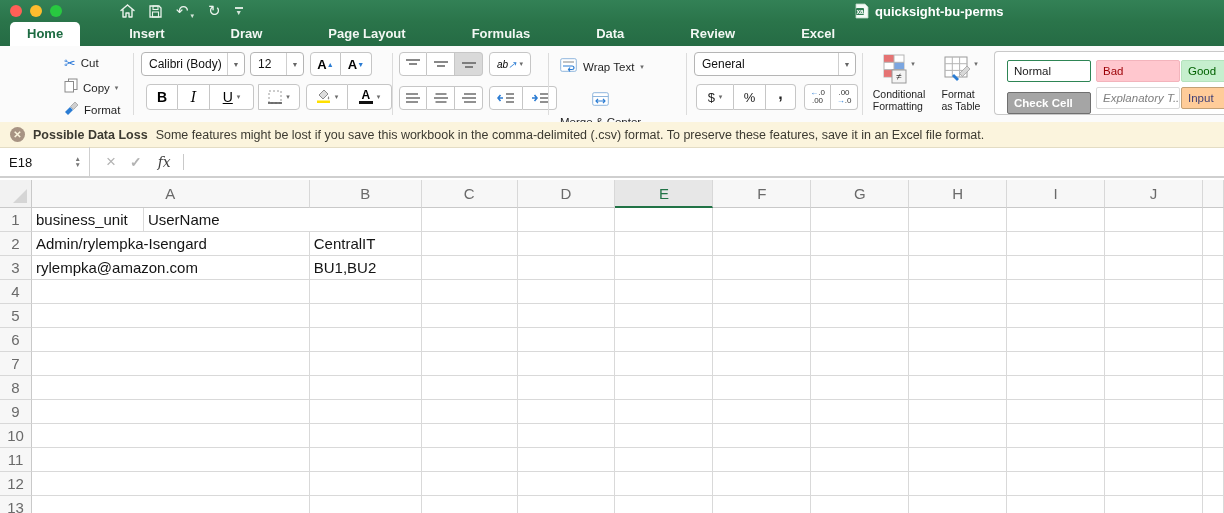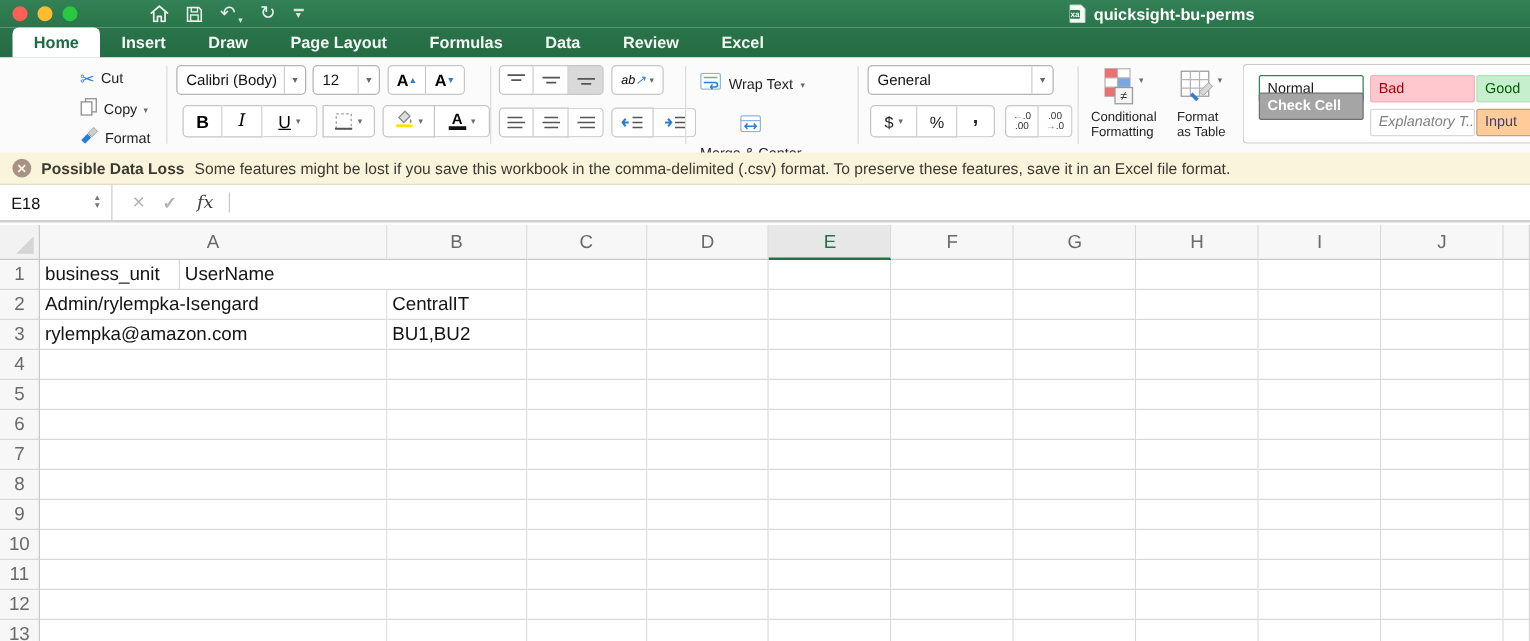--- a/index.html
+++ b/index.html
@@ -19,21 +19,21 @@
   .mini-arr { font-size:7px; color:#d7e6dc; padding-bottom:2px; }
   .chev { display:flex; flex-direction:column; align-items:center; }
   .chev .bar { width:8px; height:1.5px; background:#d7e6dc; margin-bottom:1px; }
   .chev .v { font-size:7px; color:#d7e6dc; line-height:5px; }
   .doc-title { position:absolute; left:855px; top:0; height:22px; display:flex; align-items:center; gap:6px;
                color:#ffffff; font-size:13px; font-weight:700; }
   .xlicon { width:14px; height:16px; position:relative; }
 
   
   .tabbar { position:absolute; left:0; top:22px; width:1224px; height:24px;
-            background:linear-gradient(#2a744a,#256b44); display:flex; align-items:flex-end; padding-left:10px; }
+            background:linear-gradient(#2a744a,#256b44); display:flex; align-items:flex-end; padding-left:10px;gap:32px; }
   .tab { height:24px; line-height:24px; padding:0 17px; color:#f2f7f3; font-size:13px; font-weight:600; }
   .tab.active { background:#ffffff; color:#1d6b42; border-radius:5px 5px 0 0; }
 
   
   .ribbon { position:absolute; left:0; top:46px; width:1224px; height:76px; background:#fbfbfb; }
   .rdiv { position:absolute; top:7px; height:62px; width:1px; background:#dcdcdc; }
   .rlabel { font-size:11.5px; color:#1f1f1f; }
   .tinyarr { font-size:7px; color:#6b6b6b; }
   .btn { background:#fff; border:1px solid #c6c6c6; display:flex; align-items:center; justify-content:center; }
   .btn.sel { background:#d9d9d9; }
@@ -333,21 +333,21 @@
             <rect x="0.7" y="0.7" width="15.6" height="12.6" rx="1.5" fill="#fff" stroke="#8fb6dd"></rect>
             <line x1="0.7" y1="4.5" x2="16.3" y2="4.5" stroke="#8fb6dd"></line>
             <path d="M4 9 L13 9 M6 6.8 L4 9 L6 11.2 M11 6.8 L13 9 L11 11.2" stroke="#2b7cd3" stroke-width="1.2" fill="none"></path>
           </svg>
       </span>
       <span class="rlabel">Merge &amp; Center</span>
       <span class="tinyarr">▾</span>
     </div>
     <div class="rdiv" style="left:686px;"></div>
 
-    <div class="combo" style="left:694px; top:6px; width:149px;">
+    <div class="combo" style="left:694px; top:6px; width:162px;">
       <span class="cval">General</span>
       <span class="carr">▼</span>
     </div>
     <div class="seg" style="position:absolute; left:696px; top:38px;">
       <div class="btn numbtn" style="width:38px; gap:4px;">$<span class="tinyarr">▾</span></div>
       <div class="btn numbtn" style="width:32px;">%</div>
       <div class="btn numbtn" style="width:30px; font-weight:700; font-size:16px; padding-bottom:6px;">,</div>
     </div>
     <div class="seg" style="position:absolute; left:804px; top:38px;">
       <div class="btn decbtn" style="width:27px; height:26px;">
@@ -395,21 +395,21 @@
         </span>
         <span class="tinyarr" style="margin-top:6px;">▾</span>
       </div>
       <span class="lbl"><span>Format</span><br><span>as Table</span></span>
     </div>
 
     <div class="styles-box">
         <div class="chip" style="left: 12px; top: 8px; background: rgb(255, 255, 255); color: rgb(26, 26, 26); border-color: rgb(46, 133, 85);">Normal</div>
         <div class="chip" style="left: 101px; top: 8px; background: rgb(255, 199, 206); color: rgb(156, 0, 6); border-color: rgb(243, 180, 188);">Bad</div>
         <div class="chip" style="left: 186px; top: 8px; background: rgb(198, 239, 206); color: rgb(0, 97, 0); border-color: rgb(180, 226, 189);">Good</div>
-        <div class="chip" style="left: 12px; top: 22px; background: rgb(165, 165, 165); color: rgb(255, 255, 255); border-color: rgb(111, 111, 111); font-weight: 700;">Check Cell</div>
+        <div class="chip" style="left: 12px; top: 40px; background: rgb(165, 165, 165); color: rgb(255, 255, 255); border-color: rgb(111, 111, 111); font-weight: 700;">Check Cell</div>
         <div class="chip" style="left: 101px; top: 35px; background: rgb(255, 255, 255); color: rgb(127, 127, 127); border-color: rgb(217, 217, 217); font-style: italic;">Explanatory T...</div>
         <div class="chip" style="left: 186px; top: 35px; background: rgb(255, 204, 153); color: rgb(63, 63, 118); border-color: rgb(195, 160, 117);">Input</div>
       </div>
   </div>
 
   <div class="warnbar">
     <span class="warnicon">✕</span>
     <span class="warn-title">Possible Data Loss</span>
     <span class="warn-msg">Some features might be lost if you save this workbook in the comma-delimited (.csv) format. To preserve these features, save it in an Excel file format.</span>
   </div>

